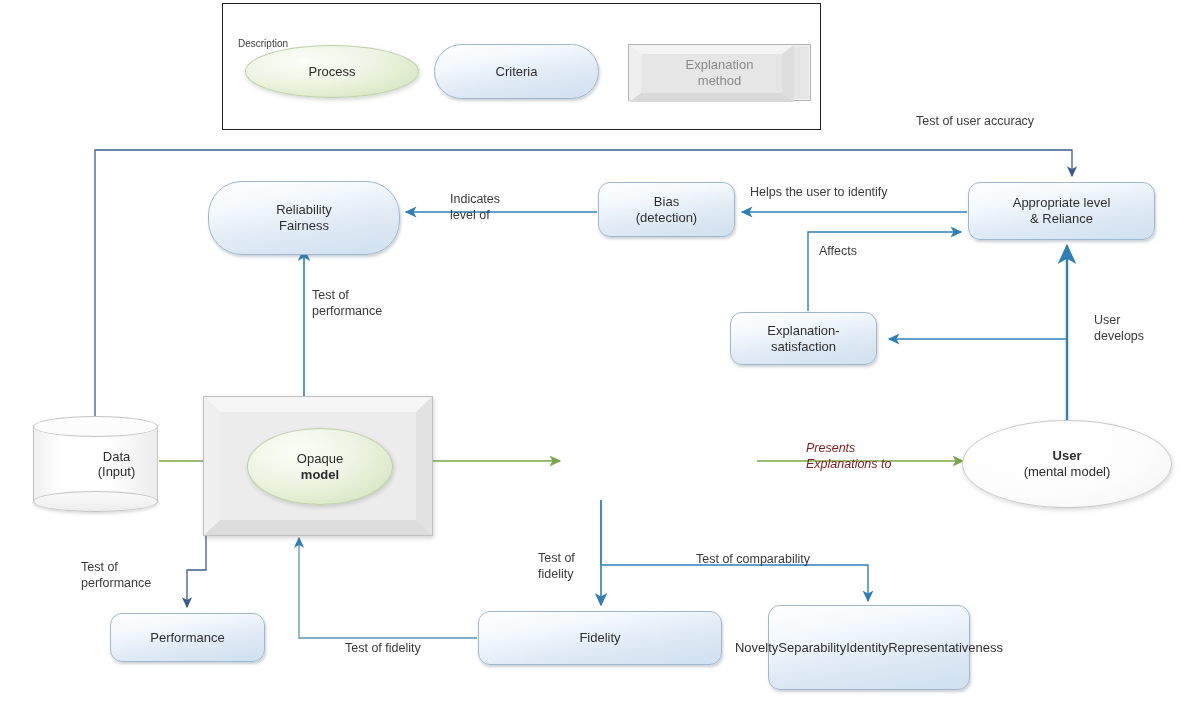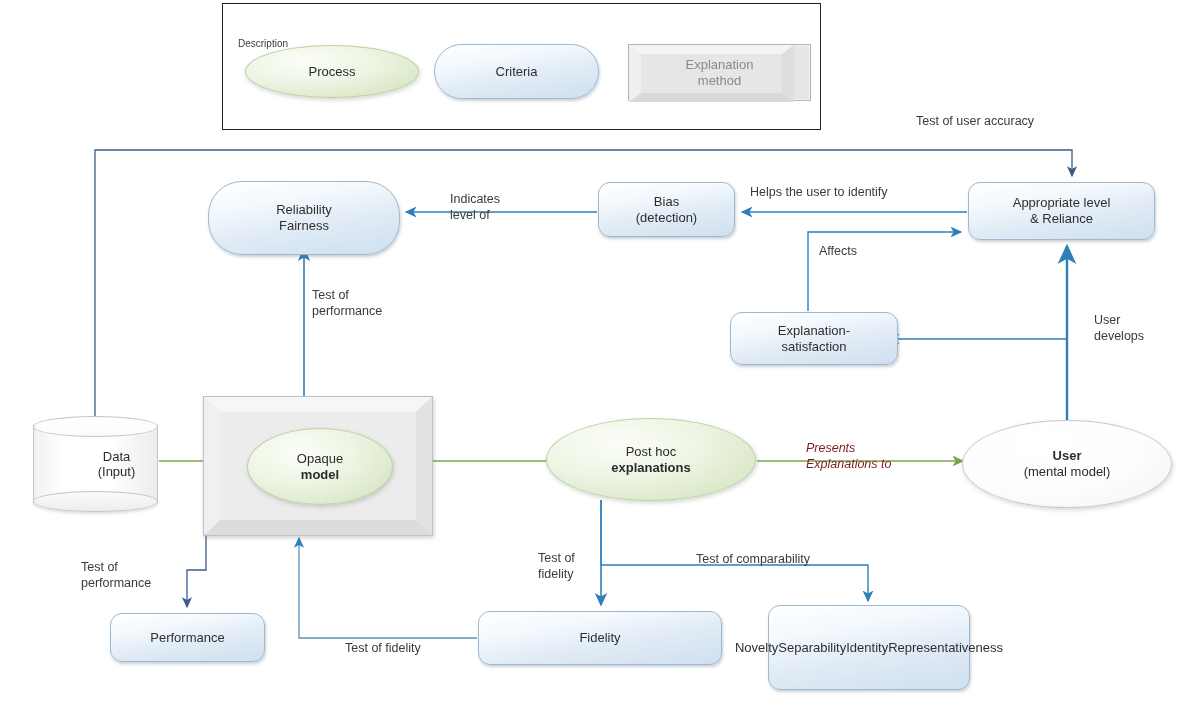--- a/index.html
+++ b/index.html
@@ -136,21 +136,21 @@
   <div class="node crit" style="left:598px;top:182px;width:137px;height:55px;flex-direction:column;">
     <span>Bias</span>
     <span>(detection)</span>
   </div>
 
   <div class="node crit" style="left:968px;top:182px;width:187px;height:58px;flex-direction:column;">
     <span>Appropriate level</span>
     <span>&amp; Reliance</span>
   </div>
 
-  <div class="node crit" style="left:730px;top:312px;width:168px;height:53px;flex-direction:column;">
+  <div class="node crit" style="left:730px;top:312px;width:147px;height:53px;flex-direction:column;">
     <span>Explanation-</span>
     <span>satisfaction</span>
   </div>
 
   <div class="node crit" style="left:110px;top:613px;width:155px;height:49px;">
     <span>Performance</span>
   </div>
 
   <div class="node crit" style="left:478px;top:611px;width:244px;height:54px;">
     <span>Fidelity</span>
@@ -180,24 +180,20 @@
       <polygon points="0,0 16,15 16,123 0,138" fill="#f0f0f0"></polygon>
       <polygon points="228,0 212,15 212,123 228,138" fill="#e2e2e2"></polygon>
       <rect x="16" y="15" width="196" height="108" fill="#ececec"></rect>
     </svg>
     <div class="node proc" style="left:43px;top:31px;width:146px;height:77px;flex-direction:column;">
       <span>Opaque</span>
       <span class="b">model</span>
     </div>
   </div>
 
-  <div class="node proc" style="left:546px;top:418px;width:210px;height:83px;flex-direction:column;">
-    <span>Post hoc</span>
-    <span class="b">explanations</span>
-  </div>
 
   <div class="node white-ell" style="left:962px;top:420px;width:210px;height:88px;flex-direction:column;">
     <span class="b">User</span>
     <span>(mental model)</span>
   </div>
 
   <div class="lbl" style="left:916px;top:114px;">Test of user accuracy</div>
 
   <div class="lbl" style="left:750px;top:185px;">Helps the user to identify</div>
 

